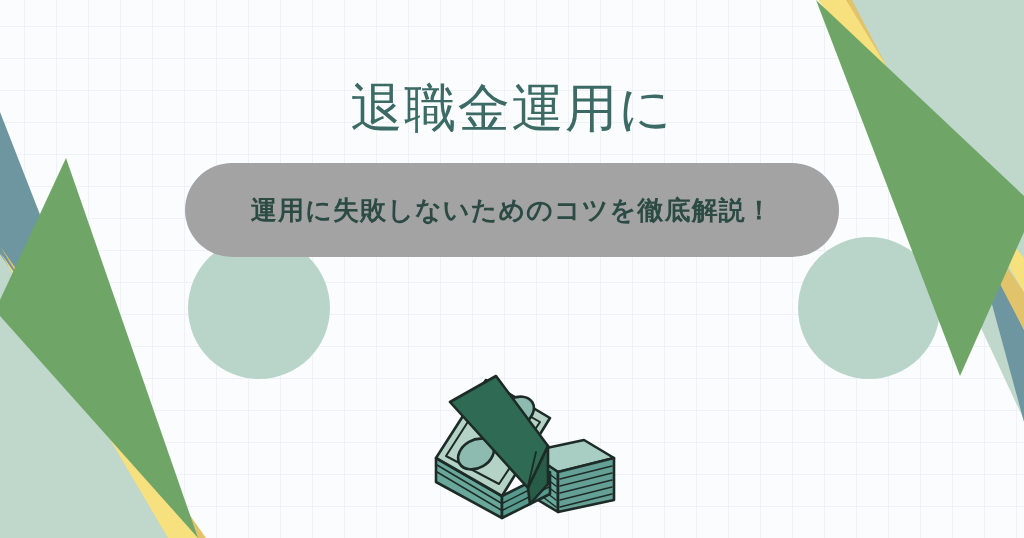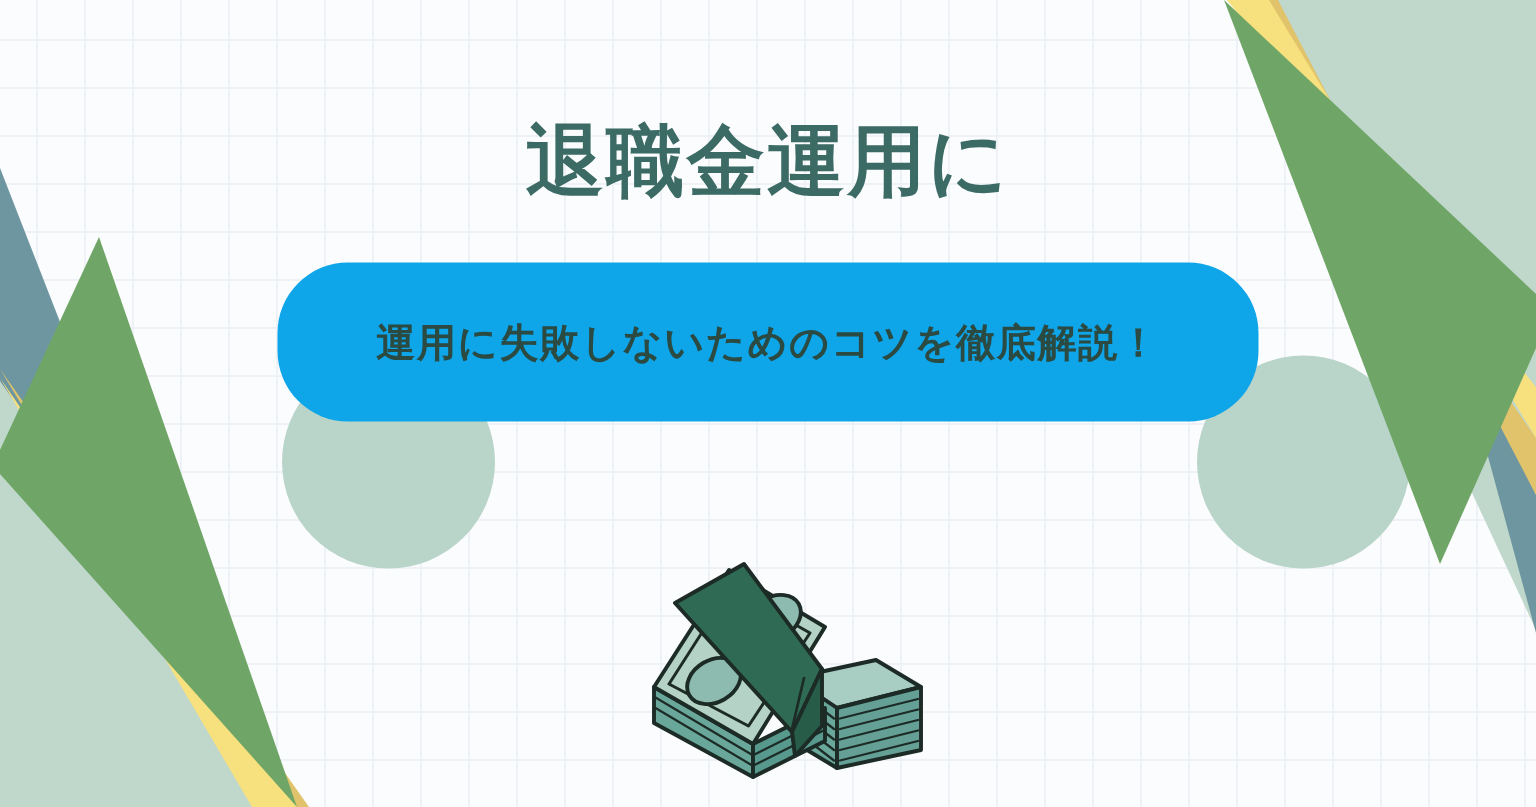--- a/index.html
+++ b/index.html
@@ -49,32 +49,32 @@
     z-index:3;
     display:flex;
     flex-direction:column;
     align-items:center;
   }
 
   .title-block {
     margin-top:78px;
     text-align:right;
     color:#3c6b66;
-    font-weight:bold;
+    font-weight:normal;
     line-height:1.18;
     letter-spacing:0.10em;
     white-space:nowrap;
   }
   .title-line-1 { font-size:52px; }
   .title-line-2 { font-size:52px; }
 
   .subtitle-pill {
-    margin-top:36px;
-    width:654px; height:106px;
-    background:#0ea5e9;
+    margin-top:24px;
+    width:654px; height:94px;
+    background:#a3a3a3;
     border-radius:47px;
     display:flex;
     align-items:center;
     justify-content:center;
   }
   .subtitle-text {
     color:#2b4a42;
     font-size:26px;
     font-weight:bold;
     letter-spacing:0.045em;

